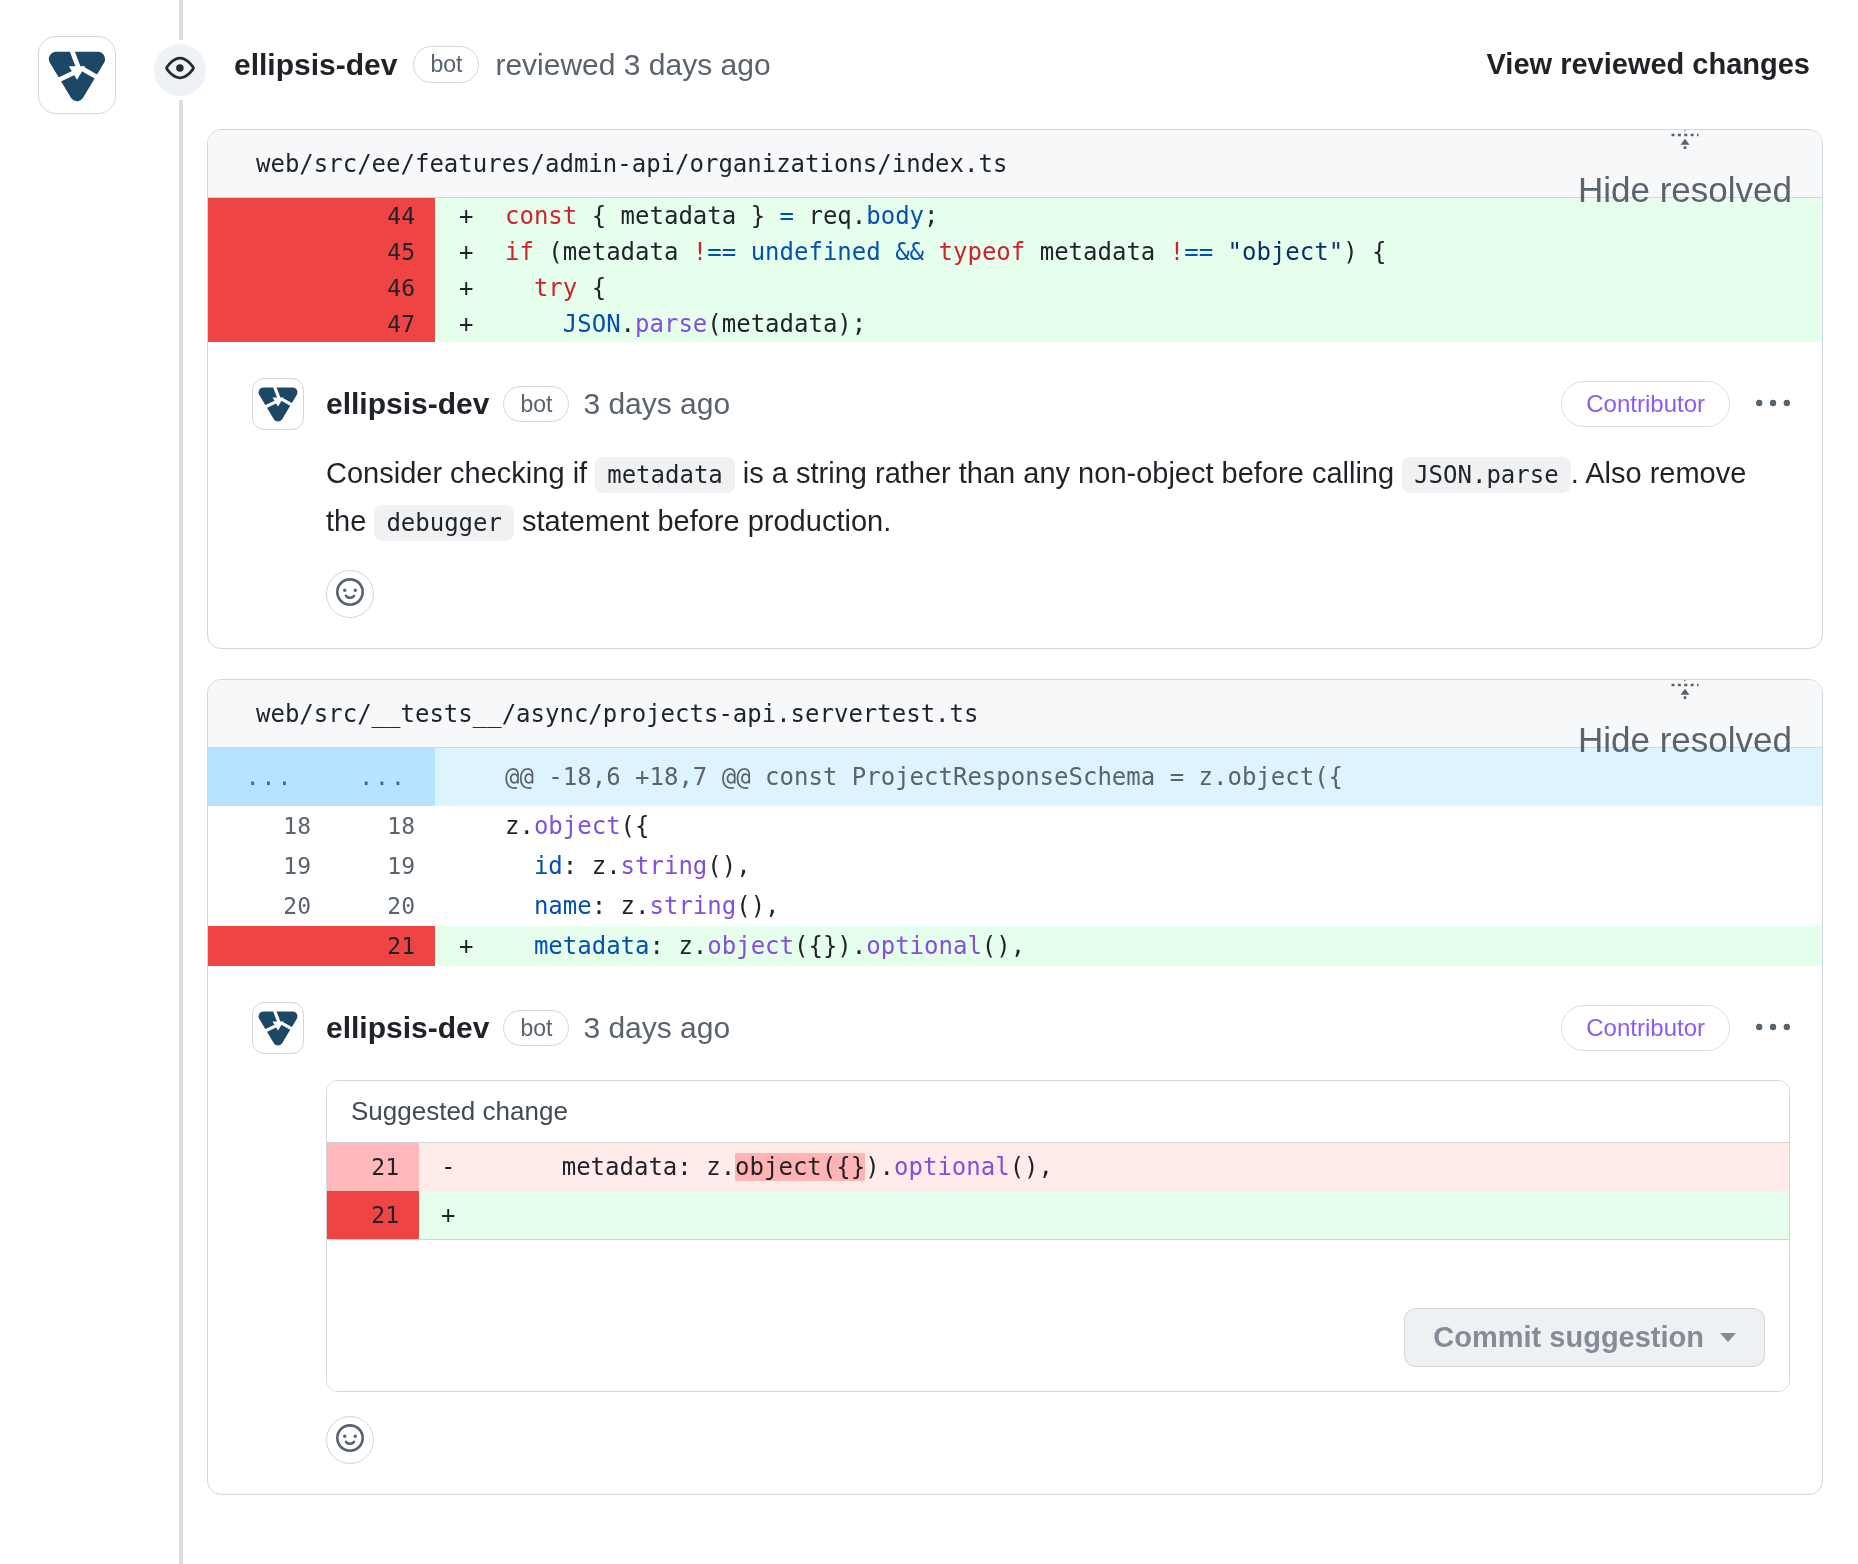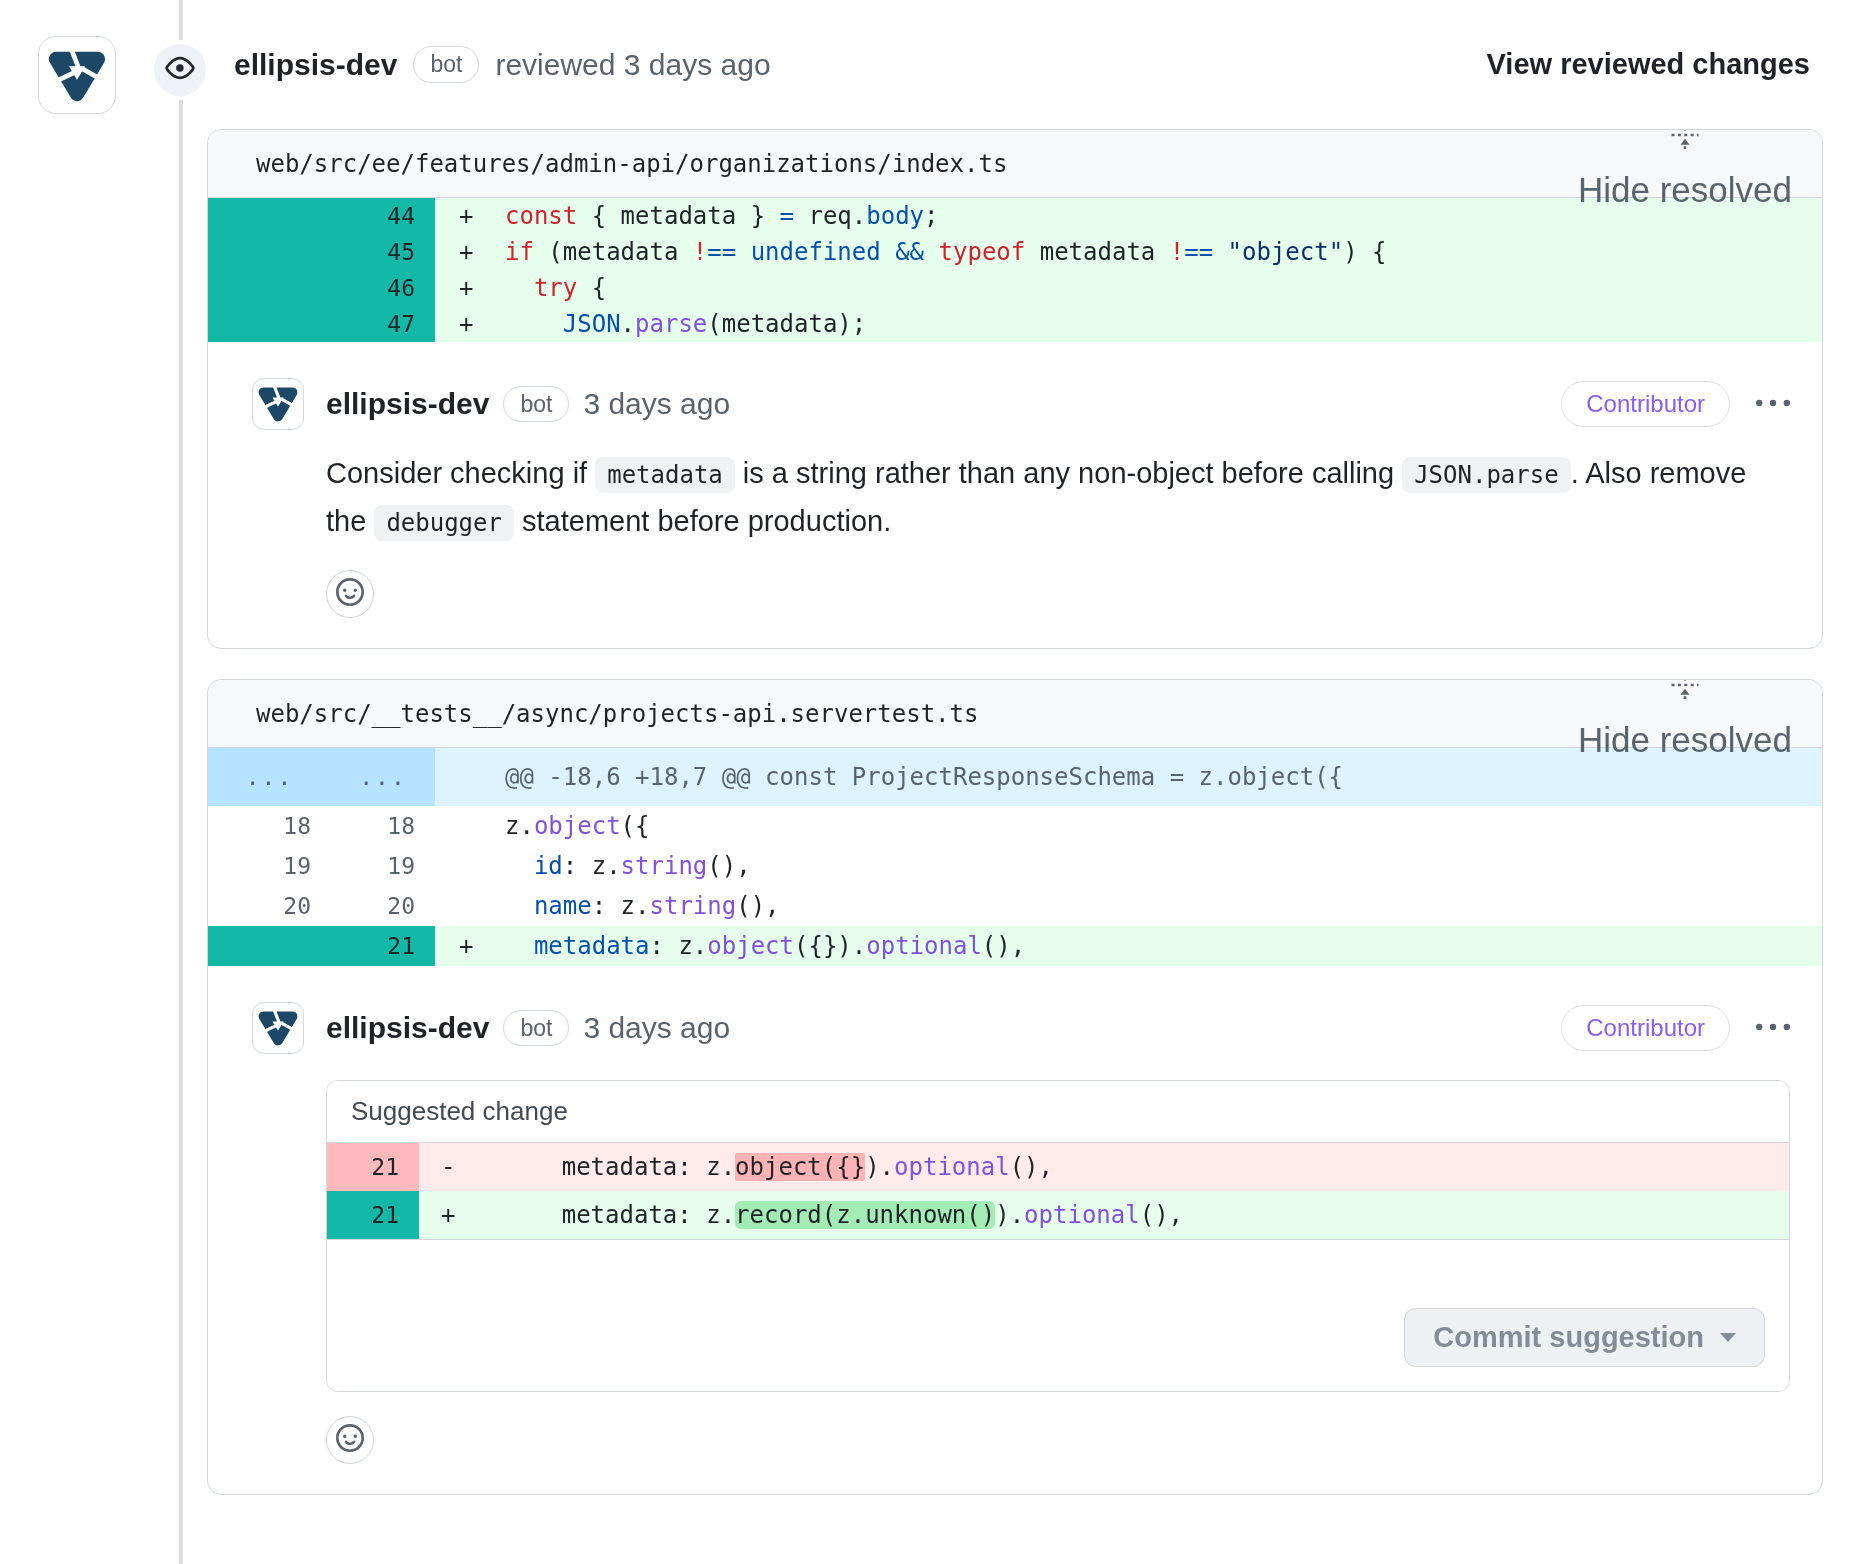--- a/index.html
+++ b/index.html
@@ -47,21 +47,21 @@
   .file-path { font-family:"DejaVu Sans Mono", monospace; font-size:24px; color:#1f2328; cursor:pointer; }
   .hide-res { display:flex; align-items:center; gap:12px; color:#59636e; font-size:35px; cursor:pointer;flex-direction:column; }
 
   .d-row { display:flex; font-family:"DejaVu Sans Mono", monospace; font-size:24px; line-height:36px; color:#1f2328; }
   .rows-lg .d-row { line-height:40px; }
   .gut { flex:0 0 123px; text-align:right; padding-right:20px; color:#59636e; font-size:23px; }
   .gut-new { flex-basis:104px; }
   .marker { flex:0 0 56px; padding-left:24px; color:#1f2328; }
   .code { flex:1; white-space:pre; padding-left:14px; }
   .d-row.add { background:#e6ffec; }
-  .d-row.add .gut { background:#14b8a6; color:#1f2328; }
+  .d-row.add .gut { background:#ef4444; color:#1f2328; }
   .d-row.del { background:#ffebe9; }
   .d-row.del .gut { background:#ffb9ba; color:#1f2328; }
   .d-row.hunk { background:#ddf4ff; line-height:58px; }
   .d-row.hunk .gut { background:#b6e3ff; color:#59636e; text-align:center; padding-right:0; letter-spacing:2px; }
   .d-row.hunk .code { color:#59636e; }
 
   .c-kw { color:#cf222e; } .c-const { color:#0550ae; } .c-func { color:#8250df; }
   .c-str { color:#0a3069; } .c-plain { color:#1f2328; }
   .hl-del { background:#ffb3b4; border-radius:2px; }
   .hl-add { background:#a3ecb5; border-radius:6px; }
@@ -294,21 +294,20 @@
         <div class="sugg-head">Suggested change</div>
         <div>
             <div class="d-row del">
               <div class="gut gut-new">21</div>
               <div class="marker">-</div>
               <div class="code"><span class="c-plain">      metadata: z.</span><span class="c-plain hl-del">object({}</span><span class="c-plain">).</span><span class="c-func">optional</span><span class="c-plain">(),</span></div>
             </div>
             <div class="d-row add">
               <div class="gut gut-new">21</div>
               <div class="marker">+</div>
-              <div class="code"><span class="c-plain">      metadata: z.</span><span class="c-plain hl-add">record(z.unknown()</span><span class="c-plain">).</span><span class="c-func">optional</span><span class="c-plain">(),</span></div>
             </div>
           </div>
         <div class="sugg-foot">
           <span class="commit-btn">
             <span>Commit suggestion</span>
             <span class="caret"></span>
           </span>
         </div>
       </div>
 

